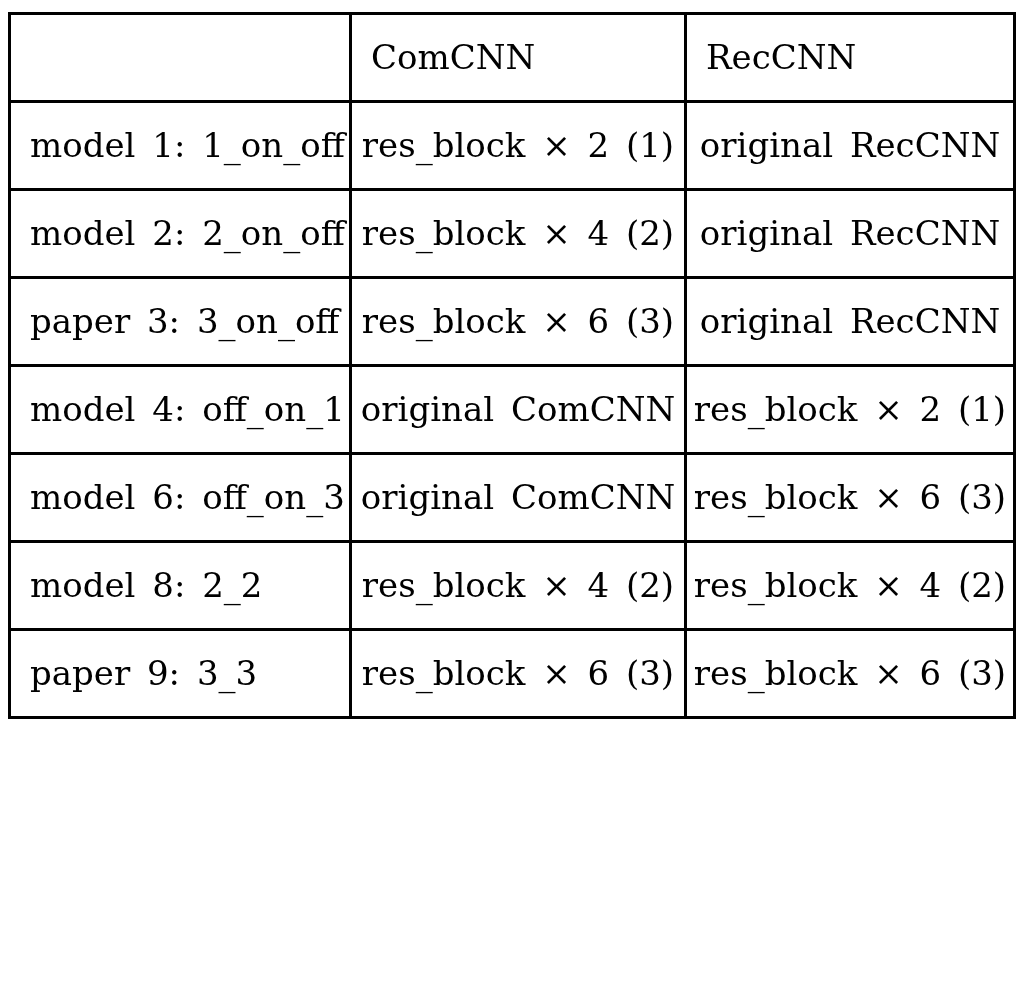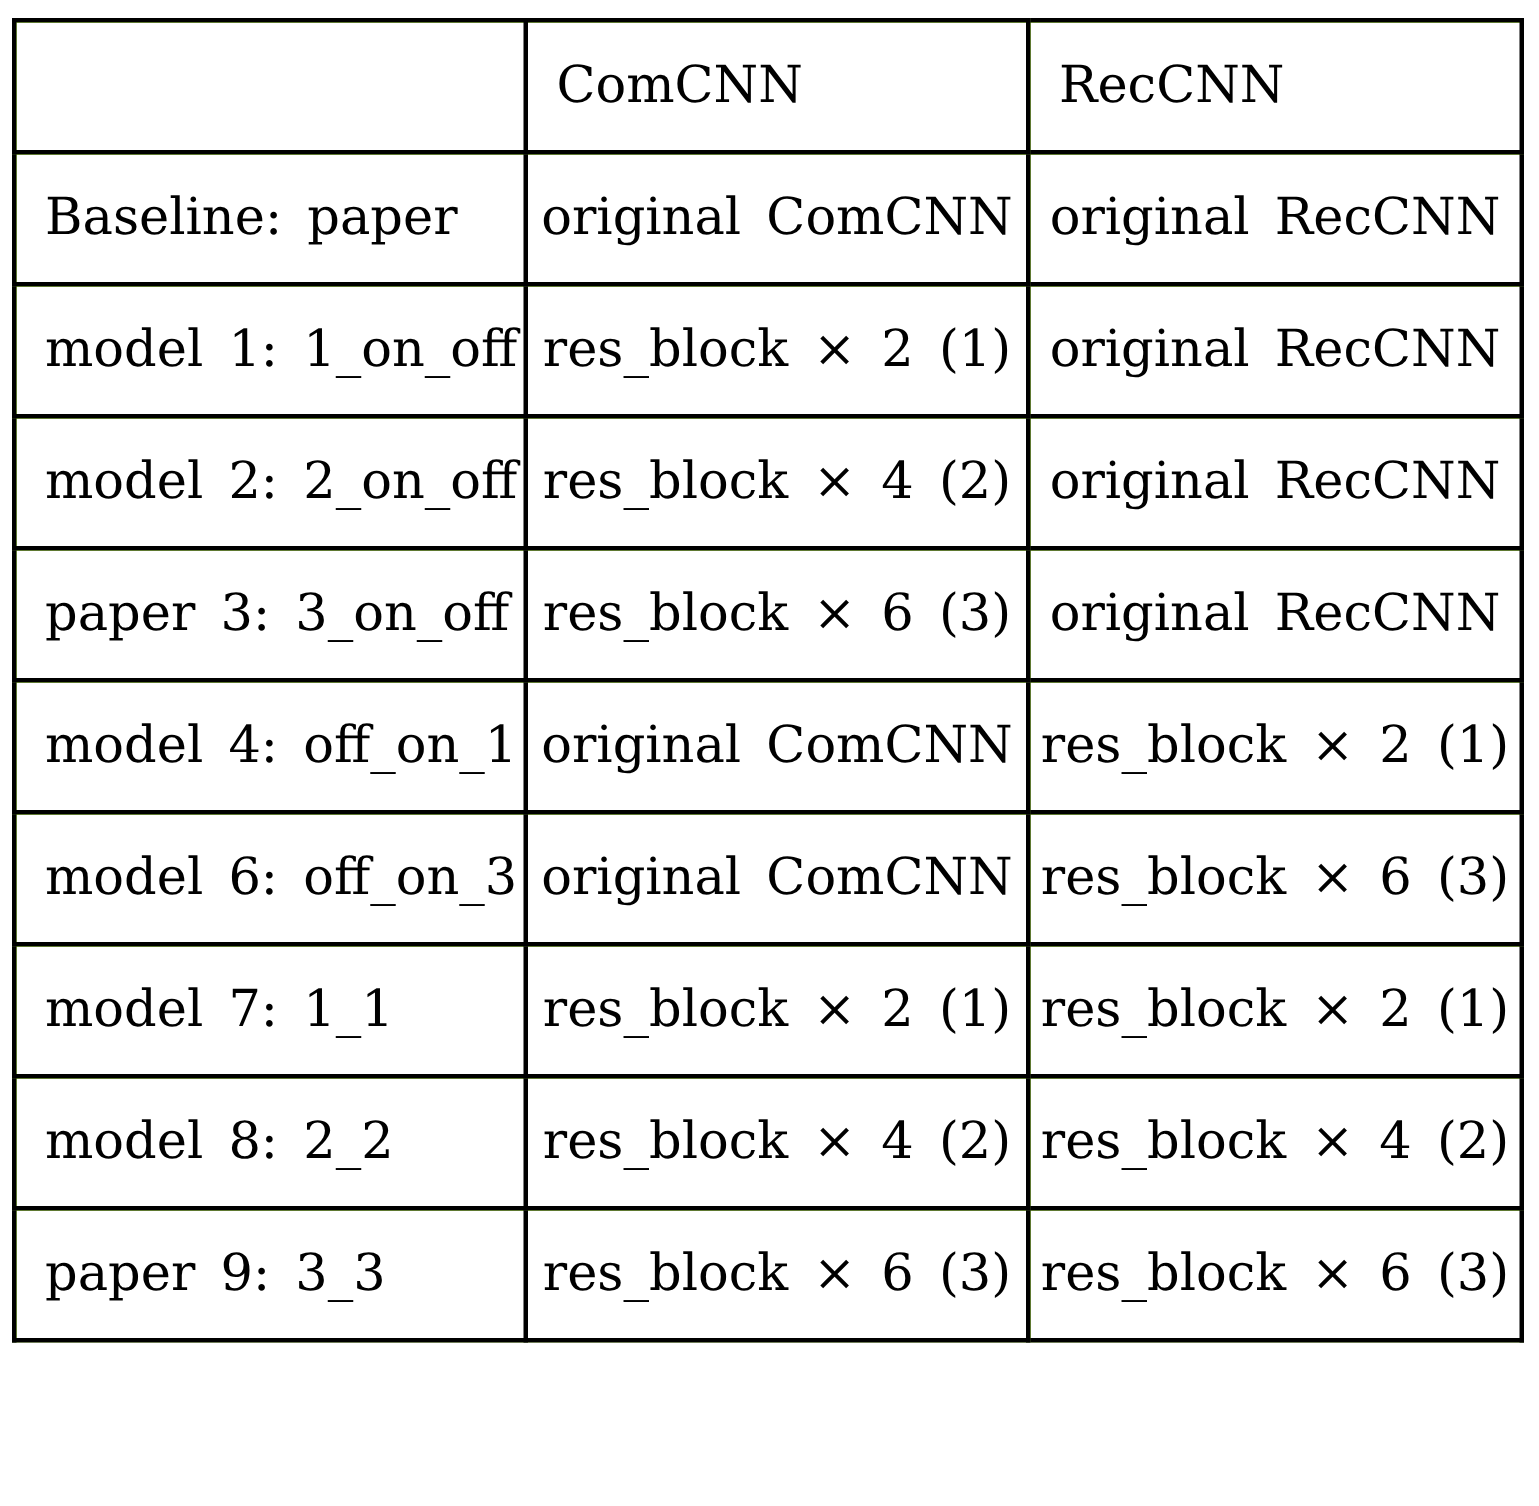--- a/index.html
+++ b/index.html
@@ -12,21 +12,21 @@
     height: 1004px;
     overflow: hidden;
     font-family: "DejaVu Serif", serif;
     color: #000000;
   }
   table.model-table {
     border-collapse: collapse;
     table-layout: fixed;
     margin: 12px 0 0 8px;
     width: 1005px;
-    background: #bef264;
+    background: #737373;
   }
   .model-table td, .model-table th {
     border: 3px solid #000000;
     height: 85px;
     font-size: 34px;
     font-weight: normal;
     line-height: 1.1;
     vertical-align: middle;
     word-spacing: 6px;
     white-space: nowrap;
@@ -57,25 +57,20 @@
   </colgroup>
   <thead>
     <tr>
       <th></th>
       <th>ComCNN</th>
       <th>RecCNN</th>
     </tr>
   </thead>
   <tbody>
     <tr>
-      <td class="label-cell">Baseline: paper</td>
-      <td class="value-cell">original ComCNN</td>
-      <td class="value-cell">original RecCNN</td>
-    </tr>
-    <tr>
       <td class="label-cell">model 1: 1_on_off</td>
       <td class="value-cell">res_block × 2 (1)</td>
       <td class="value-cell">original RecCNN</td>
     </tr>
     <tr>
       <td class="label-cell">model 2: 2_on_off</td>
       <td class="value-cell">res_block × 4 (2)</td>
       <td class="value-cell">original RecCNN</td>
     </tr>
     <tr>
@@ -87,25 +82,20 @@
       <td class="label-cell">model 4: off_on_1</td>
       <td class="value-cell">original ComCNN</td>
       <td class="value-cell">res_block × 2 (1)</td>
     </tr>
     <tr>
       <td class="label-cell">model 6: off_on_3</td>
       <td class="value-cell">original ComCNN</td>
       <td class="value-cell">res_block × 6 (3)</td>
     </tr>
     <tr>
-      <td class="label-cell">model 7: 1_1</td>
-      <td class="value-cell">res_block × 2 (1)</td>
-      <td class="value-cell">res_block × 2 (1)</td>
-    </tr>
-    <tr>
       <td class="label-cell">model 8: 2_2</td>
       <td class="value-cell">res_block × 4 (2)</td>
       <td class="value-cell">res_block × 4 (2)</td>
     </tr>
     <tr>
       <td class="label-cell">paper 9: 3_3</td>
       <td class="value-cell">res_block × 6 (3)</td>
       <td class="value-cell">res_block × 6 (3)</td>
     </tr>
   </tbody>

